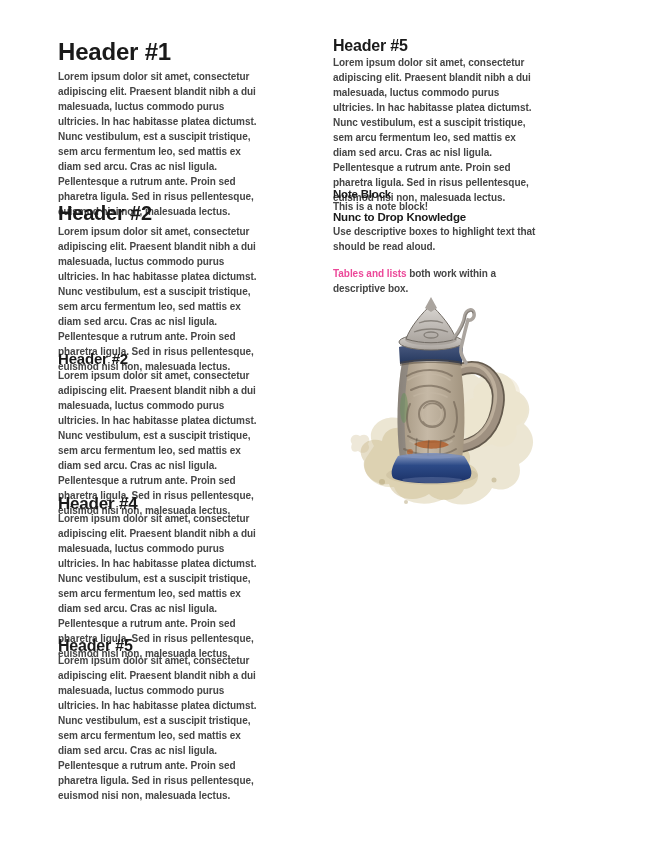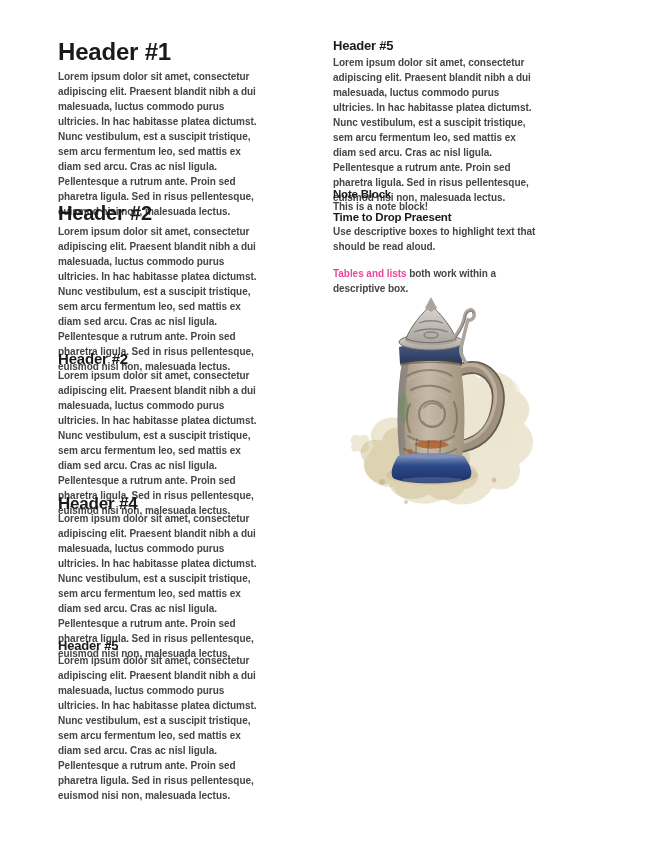--- a/index.html
+++ b/index.html
@@ -16,21 +16,21 @@
     font-weight:bold;
     color:#1a1a1a;
     margin:0;padding:0;
     white-space:nowrap;
     letter-spacing:-0.2px;
   }
   .h1{font-size:24px;line-height:25px;}
   .h2{font-size:20px;line-height:21px;text-align:center;}
   .h3{font-size:15px;line-height:16px;}
   .h4{font-size:17px;line-height:14px;}
-  .h5{font-size:13px;line-height:12px;}
+  .h5{font-size:16px;line-height:12px;}
   .h6{font-size:11.5px;line-height:12px;}
   .body{
     font-size:10px;
     line-height:15px;
     color:#464646;
     margin:0;padding:0;
     white-space:pre-line;
     letter-spacing:-0.05px;
     font-weight:bold;
   }
@@ -111,21 +111,21 @@
 Nunc vestibulum, est a suscipit tristique,
 sem arcu fermentum leo, sed mattis ex
 diam sed arcu. Cras ac nisl ligula.
 Pellentesque a rutrum ante. Proin sed
 pharetra ligula. Sed in risus pellentesque,
 euismod nisi non, malesuada lectus.</p>
 
   <h6 class="abs rcol hdr h6" style="top:188px">Note Block</h6>
   <p class="abs rcol body" style="top:199px">This is a note block!</p>
 
-  <h6 class="abs rcol hdr h6" style="top:211px">Time to Drop Praesent</h6>
+  <h6 class="abs rcol hdr h6" style="top:211px">Nunc to Drop Knowledge</h6>
   <p class="abs rcol body" style="top:224px">Use descriptive boxes to highlight text that
 should be read aloud.</p>
 
   <p class="abs rcol body" style="top:251px">
     <strong>Tables and lists</strong><span> both work within a
 descriptive box.</span>
   </p>
 
   <svg class="abs" style="left:344px;top:296px" width="240" height="230" viewBox="0 0 240 230" xmlns="http://www.w3.org/2000/svg">
     <defs>

